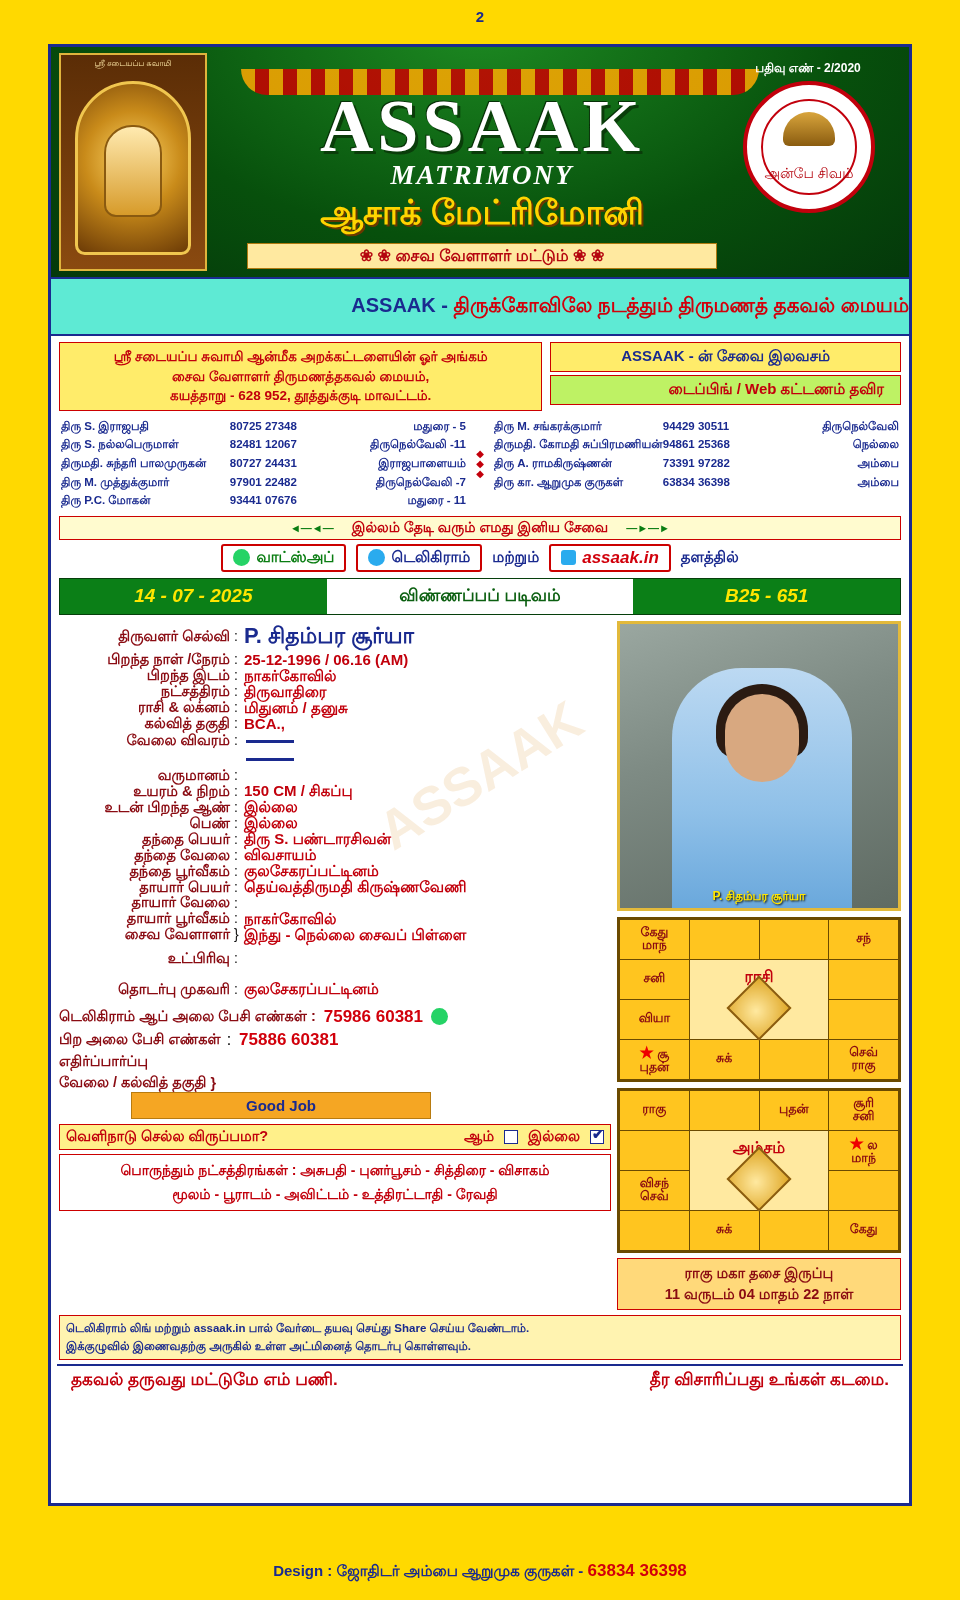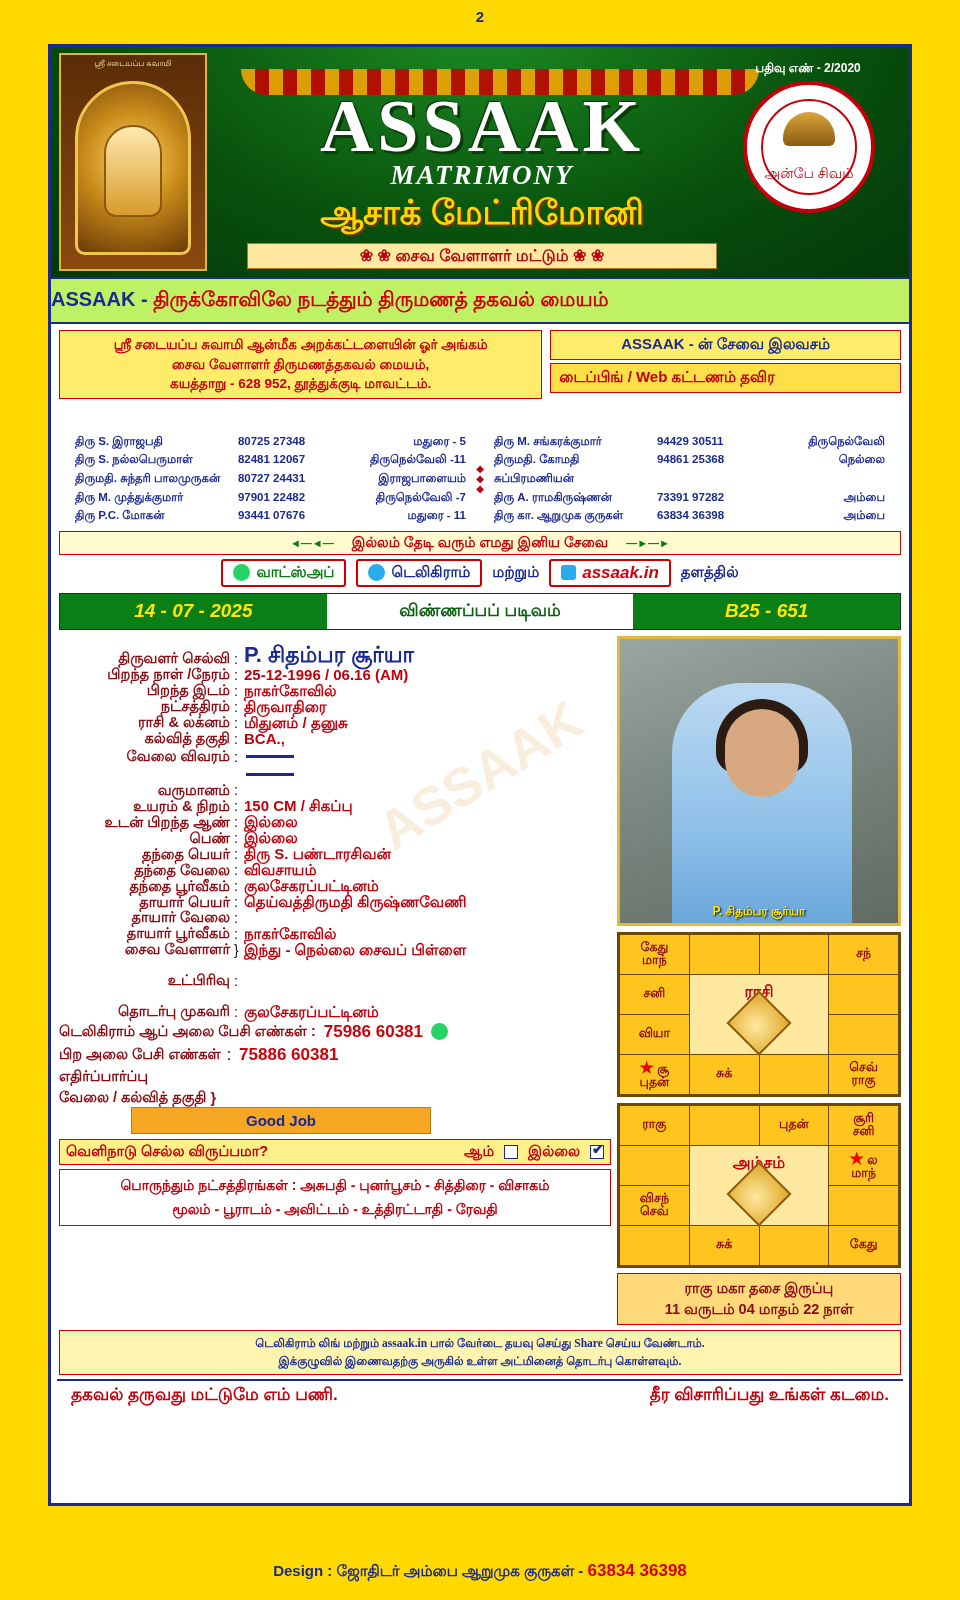--- a/index.html
+++ b/index.html
@@ -95,43 +95,43 @@
     display:flex; flex-direction:column; align-items:center; justify-content:center;
     background:#fff;
   }
   .nandi {
     width:52px; height:34px; background:linear-gradient(#d9a53c,#8a5c10);
     border-radius:26px 26px 6px 6px;
   }
   .seal-text { font-size:14px; font-weight:normal; color:#b5060f; margin-top:19px; }
 
   .redbar {
-    background:#bef264; border-top:2px solid #1a2a8f; border-bottom:2px solid #1a2a8f;
-    text-align:left; font-size:20px; font-weight:bold; color:#d1000b; padding:9px 0;
+    background:#5eead4; border-top:2px solid #1a2a8f; border-bottom:2px solid #1a2a8f;
+    text-align:right; font-size:20px; font-weight:bold; color:#d1000b; padding:15px 0;
   }
   .redbar .hl { color:#1a2a8f; }
 
   
   .orgrow { display:flex; background:#ffffff; padding:6px 8px 4px; gap:8px; }
   .orgleft {
     flex:1.35; background:#ffec6a; border:1px solid #c00;
     text-align:center; font-size:13.5px; font-weight:bold; color:#c2000c;
     padding:4px 4px; line-height:1.45;
   }
   .orgright { flex:1; display:flex; flex-direction:column; gap:3px; }
   .orgr1 {
     background:#ffec6a; border:1px solid #c00; color:#1a2a8f;
     font-size:15px; font-weight:bold; text-align:center; padding:4px 0;
   }
   .orgr2 {
-    background:#fde047; border:1px solid #c00; color:#c2000c;
-    font-size:15px; font-weight:bold; text-align:left; padding:4px 8px;
-  }
-  
-  .contacts { display:flex; padding:2px 24px 4px; gap:6px; align-items:stretch;margin-top:27px; }
+    background:#bef264; border:1px solid #c00; color:#c2000c;
+    font-size:15px; font-weight:bold; text-align:right; padding:4px 16px;
+  }
+  
+  .contacts { display:flex; padding:2px 10px 4px; gap:6px; align-items:stretch; }
   .ctable { flex:1; }
   .crow { display:flex; font-size:11.5px; font-weight:bold; color:#1a2a8f; line-height:1.62; }
   .cname { flex:1.5; }
   .cnum { flex:1; color:#1a2a8f; }
   .cplace { flex:1.1; text-align:right; }
   .cdiv { width:16px; display:flex; align-items:center; justify-content:center;
           color:#c2000c; font-size:10px; letter-spacing:-1px; writing-mode:vertical-rl; }
 
   .homebar {
     margin:2px 8px; border:1px solid #c00; background:#fffbcf;
@@ -162,21 +162,21 @@
   }
   .gcell { flex:1; text-align:center; font-size:19px; font-weight:bold; color:#ffe600; font-style:italic; }
   .gmid { flex:1.15; background:#ffffff; color:#0b5f10; height:100%; display:flex;
           align-items:center; justify-content:center; font-size:17px; font-style:normal;}
 
   
   .body { display:flex; padding:6px 8px 0; gap:6px; }
   .left { flex:1.62; }
   .right { width:284px; }
 
-  .frow { display:flex; align-items:flex-end; line-height:1.0; margin-bottom:1px; }
+  .frow { display:flex; align-items:center; line-height:1.0; margin-bottom:1px; }
   .flabel { width:175px; font-size:14.5px; font-weight:bold; color:#8a0b12; text-align:right; padding-right:4px; }
   .fcolon { width:10px; font-size:14px; color:#111; }
   .fval { flex:1; font-size:15px; font-weight:bold; color:#1a2a8f; }
   .fval.big { font-size:22px; color:#1a2a8f; }
   .fval.red { color:#c2000c; }
   .fline { height:17px; position:relative; }
   .fline:after { content:""; position:absolute; left:2px; top:8px; width:48px; height:3px; background:#1a2a8f; }
   .rowtall { height:30px; }
 
   
@@ -234,22 +234,22 @@
     font-size:14.5px; font-weight:bold; color:#c2000c;
   }
   .cb { width:14px; height:14px; border:1.5px solid #1a2a8f; display:inline-block; background:#fff; }
   .nakshatra {
     margin-top:4px; border:1px solid #c00; background:#ffffff;
     text-align:center; font-size:14px; font-weight:bold; color:#c2000c;
     padding:4px 2px; line-height:1.7;
   }
   .footnote {
     margin:5px 8px 0; background:#fff3b0; border:1px solid #c00;
-    font-size:11.5px; font-weight:bold; color:#1a2a8f; text-align:center;
-    padding:4px 6px; line-height:1.55;font-family:Liberation Serif, serif;
+    font-size:11.5px; font-weight:bold; color:#1a2a8f; text-align:left;
+    padding:4px 6px; line-height:1.55;
   }
   .dasa {
     border:1px solid #c00; background:#ffd97a; text-align:center;
     font-size:14.5px; font-weight:bold; color:#8a0b12; padding:4px 2px; line-height:1.45;
     margin-top:5px;
   }
   .lastbar {
     margin:4px 6px 0; background:#ffffff; border-top:2px solid #1a2a8f;
     display:flex; justify-content:space-between; padding:4px 14px;
     font-size:17px; font-weight:bold; color:#c2000c;

